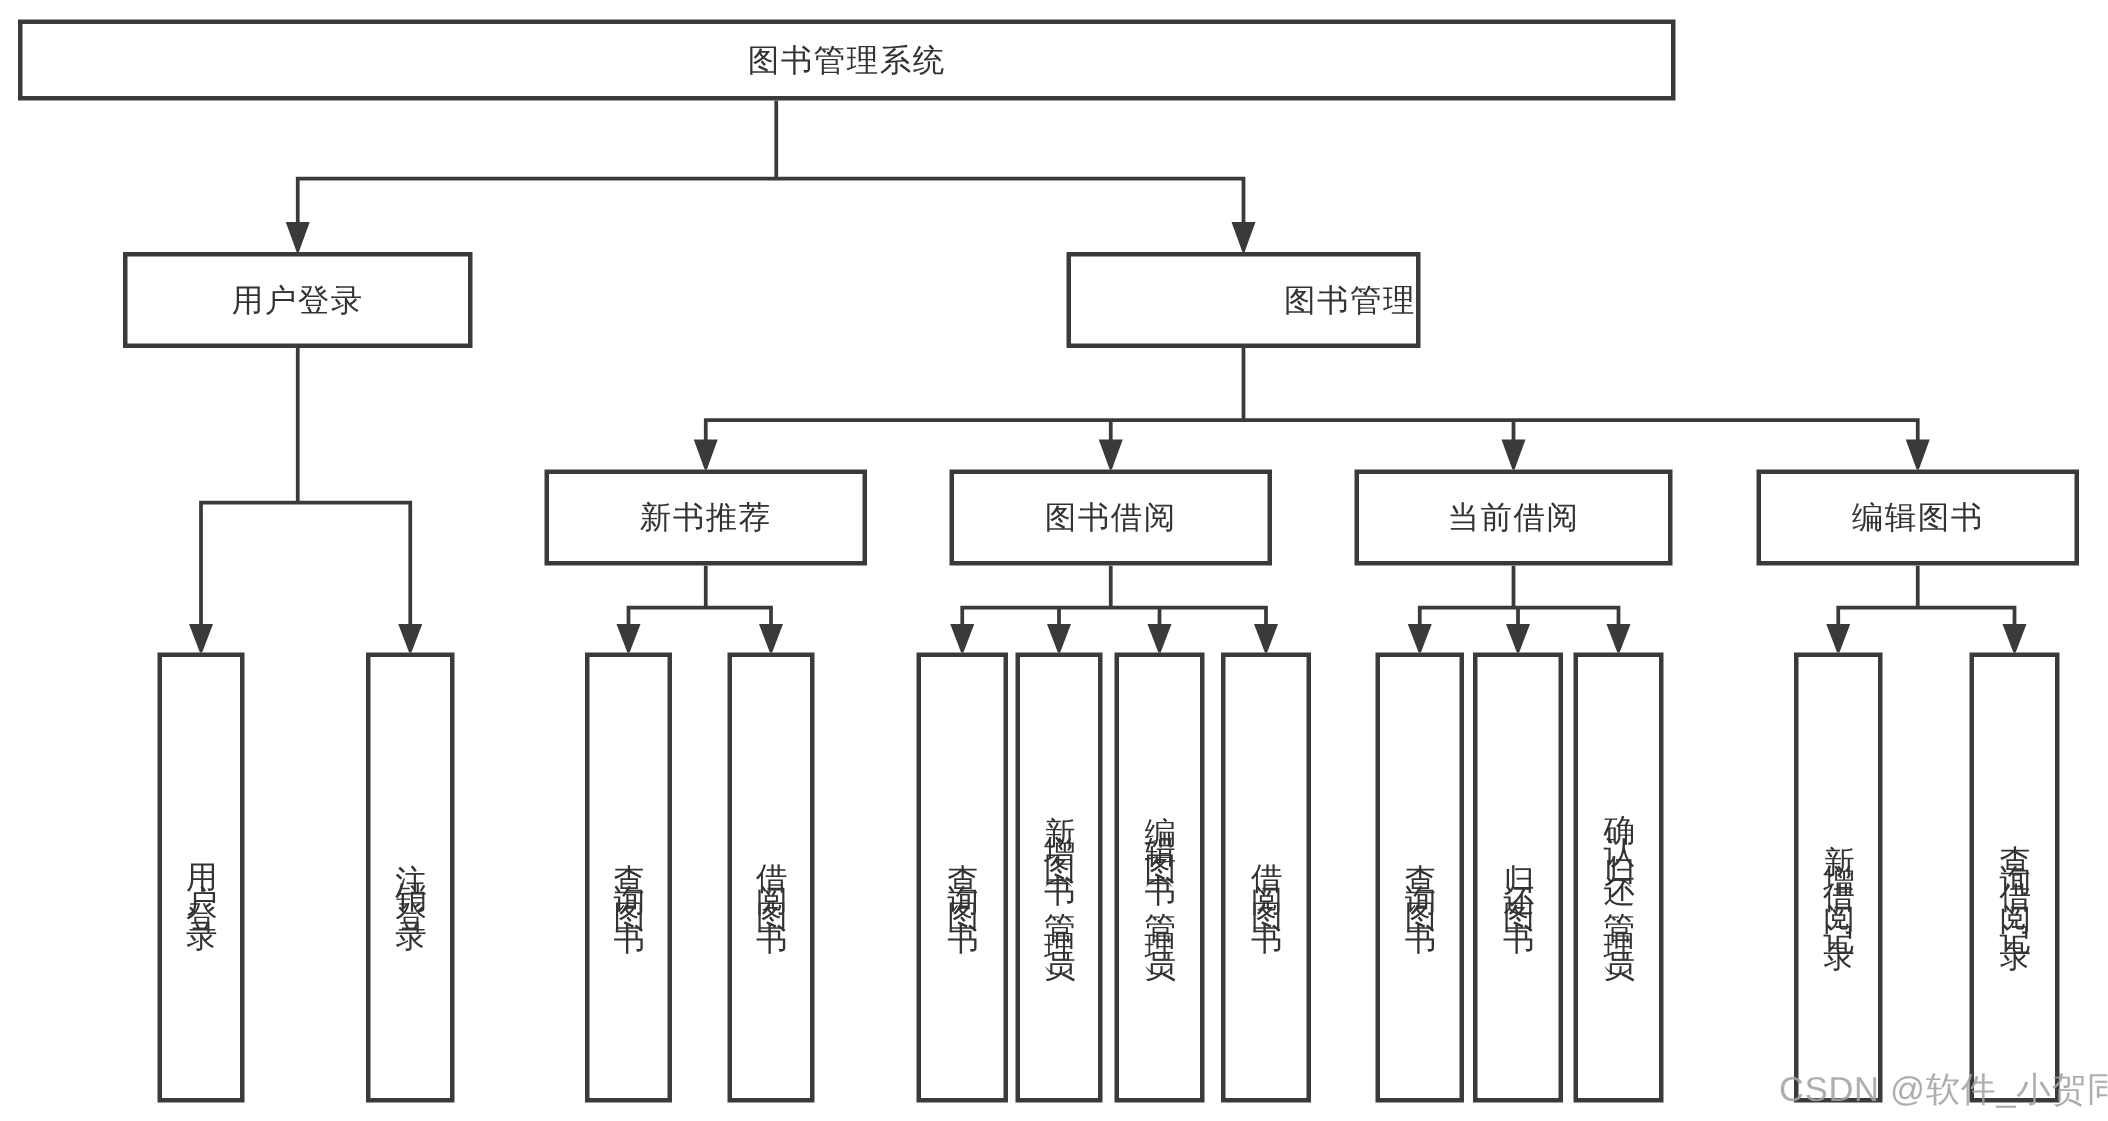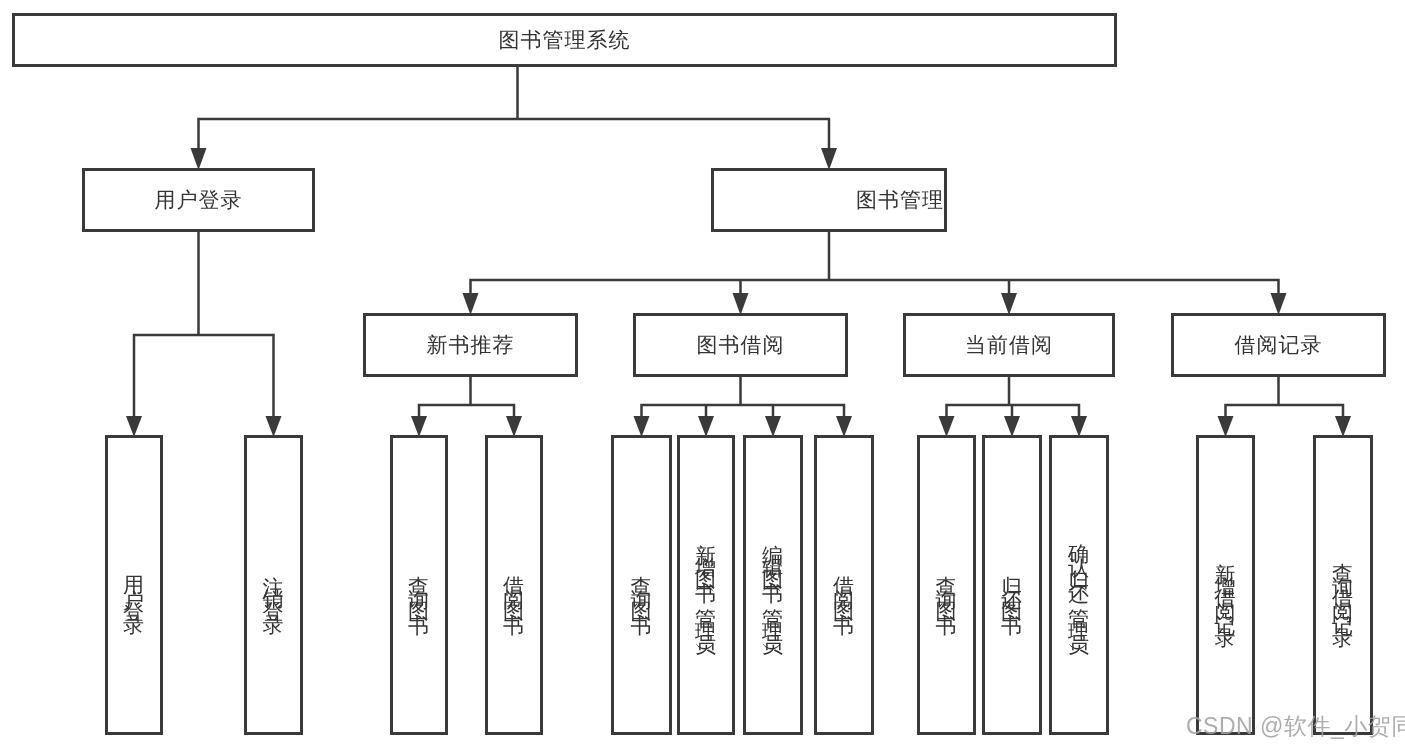--- a/index.html
+++ b/index.html
@@ -147,21 +147,21 @@
   <div class="box" id="node-borrow">
     <span>图书借阅</span>
   </div>
   <div class="box" id="node-new-book">
     <span>新书推荐</span>
   </div>
   <div class="box" id="node-current">
     <span>当前借阅</span>
   </div>
   <div class="box" id="node-record">
-    <span>借阅记录</span>
+    <span>编辑图书</span>
   </div>
 
   <div class="box leaf" id="leaf-a1">
     <span class="vtext">用户登录</span>
   </div>
   <div class="box leaf" id="leaf-a2">
     <span class="vtext">注销登录</span>
   </div>
 
   <div class="box leaf" id="leaf-b1">

